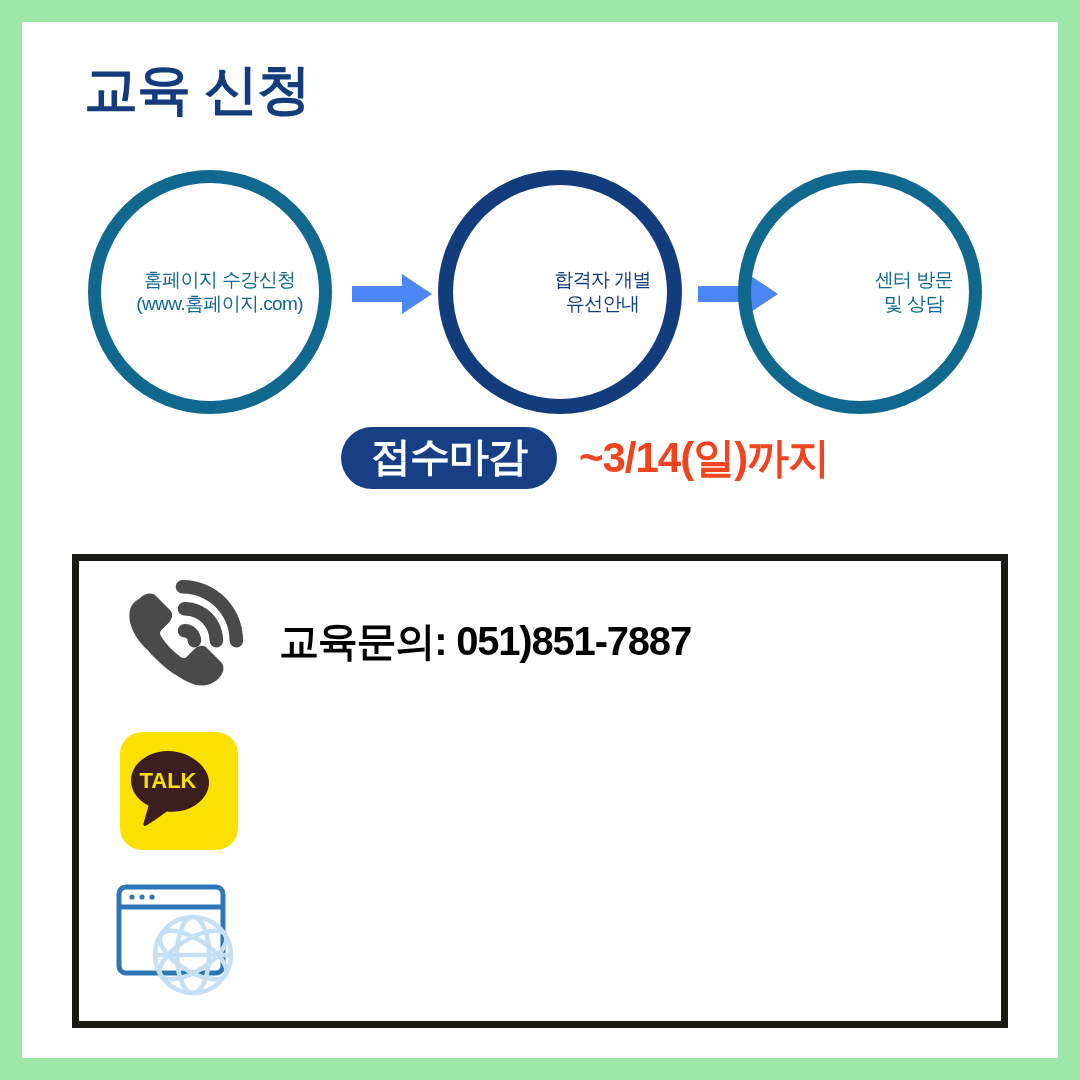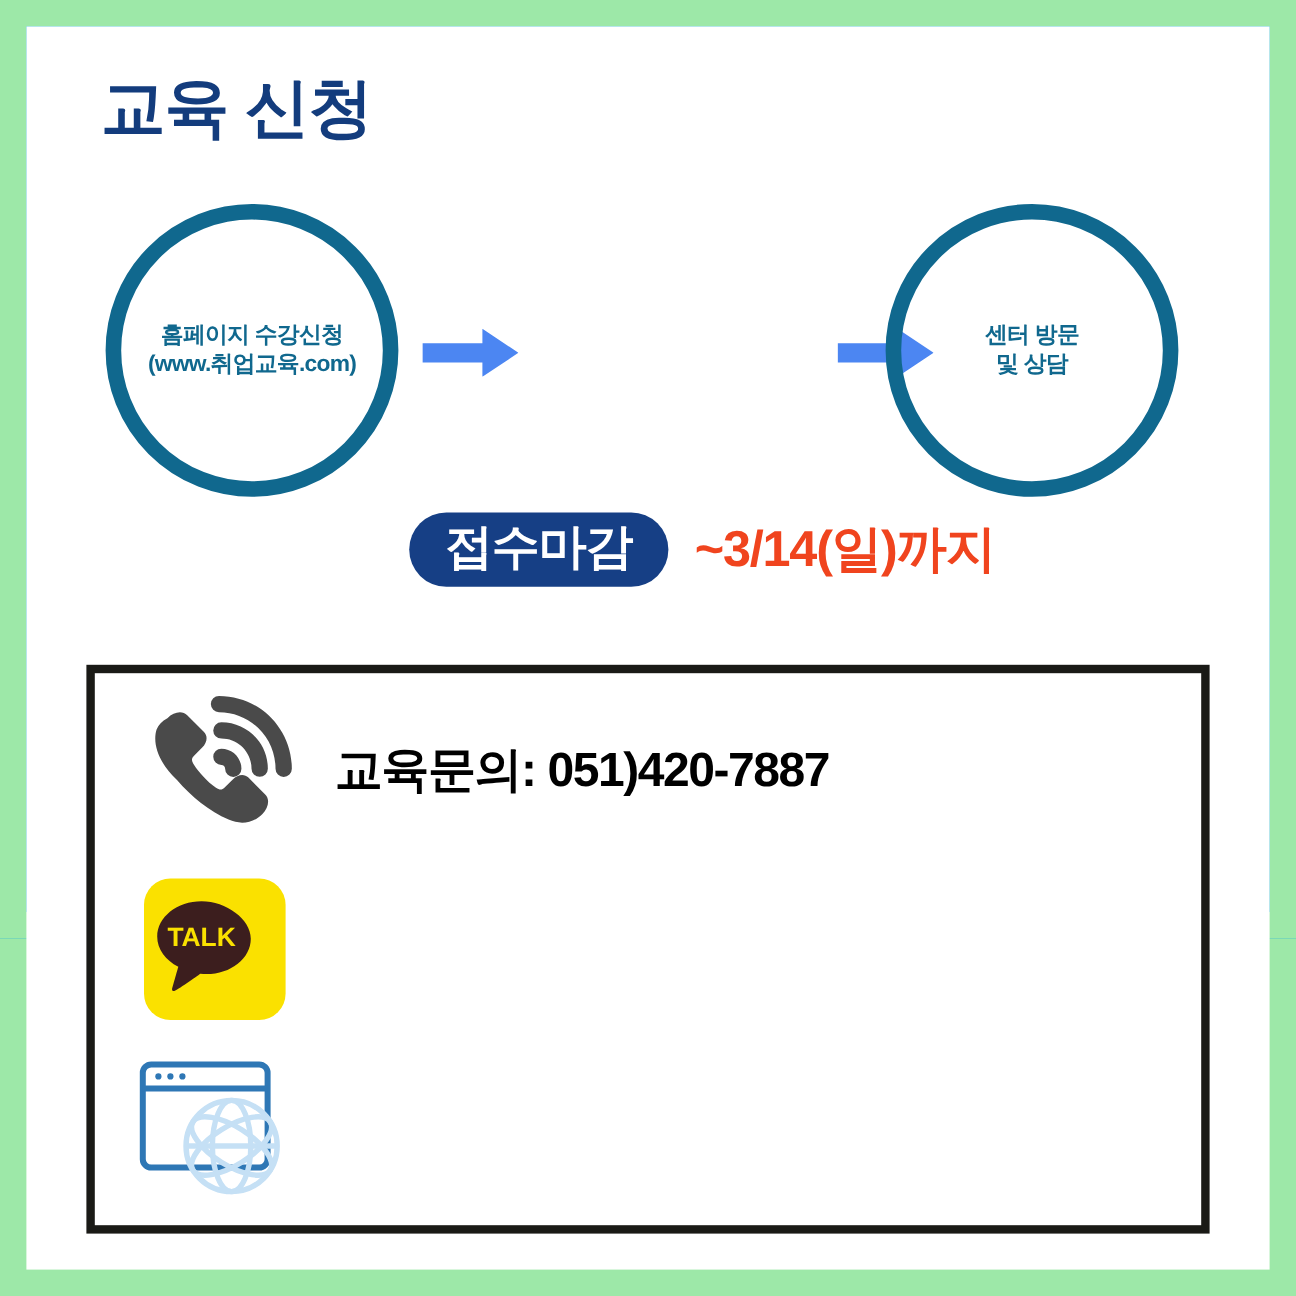--- a/index.html
+++ b/index.html
@@ -16,21 +16,21 @@
   }
 
   
   .poster {
     position: absolute;
     left: 0; top: 0;
     width: 1080px;
     height: 782px;
     box-sizing: border-box;
     border: 22px solid #9DE8A8;
-    background: #0ea5e9;
+    background: #f0abfc;
   }
   .canvas {
     position: relative;
     width: 1036px;
     height: 1036px;
     background: #ffffff;
   }
 
   
   .page-title {
@@ -53,25 +53,25 @@
     height: 270px;
   }
   .step {
     position: absolute;
     width: 244px;
     height: 244px;
     border-radius: 50%;
     box-sizing: border-box;
     display: flex;
     align-items: center;
-    justify-content: center;
+    justify-content: flex-end;
     text-align: center;
     line-height: 1.28;
     font-size: 19px;
-    font-weight: bold;
+    font-weight: normal;
     letter-spacing: -0.6px;
   }
   .step-1 { left: 66px;  top: 8px; border: 13px solid #10688E; color: #10688E; }
   .step-2 { left: 416px; top: 8px; border: 15px solid #133C7D; color: #133C7D; }
   .step-3 { left: 716px; top: 8px; border: 13px solid #10688E; color: #10688E; }
   .step-label { display: block; padding: 0 16px; }
   .step-label .ln { display: block; }
 
   .arrow {
     position: absolute;
@@ -177,30 +177,36 @@
 <div class="poster">
   <div class="canvas">
 
     <div class="page-title">교육 신청</div>
 
     <div class="flow">
 
       <div class="step step-1">
         <span class="step-label">
           <span class="ln">홈페이지 수강신청</span>
-          <span class="ln">(www.취업교육.com)</span>
+          <span class="ln">(www.홈페이지.com)</span>
         </span>
       </div>
 
       <div class="arrow arrow-1">
         <svg viewBox="0 0 80 40" xmlns="http://www.w3.org/2000/svg" aria-hidden="true">
           <path d="M0 12 L50 12 L50 0 L80 20 L50 40 L50 28 L0 28 Z" fill="#4C86F2"></path>
         </svg>
       </div>
 
+      <div class="step step-2">
+        <span class="step-label">
+          <span class="ln">합격자 개별</span>
+          <span class="ln">유선안내</span>
+        </span>
+      </div>
 
       <div class="arrow arrow-2">
         <svg viewBox="0 0 80 40" xmlns="http://www.w3.org/2000/svg" aria-hidden="true">
           <path d="M0 12 L50 12 L50 0 L80 20 L50 40 L50 28 L0 28 Z" fill="#4C86F2"></path>
         </svg>
       </div>
 
       <div class="step step-3">
         <span class="step-label">
           <span class="ln">센터 방문</span>
@@ -221,21 +227,21 @@
           <div class="contact-icon phone-icon">
             <svg width="132" height="132" viewBox="0 0 132 132" xmlns="http://www.w3.org/2000/svg" aria-hidden="true">
               <g fill="#4A4A4A">
                 <path d="M26.5 22.5c5.5-5.5 12.5-6.5 16.5-2.5l14 14c3.5 3.5 2.5 9-1.5 13l-7 7c-2 2-2 4 0 7 4.5 7 11 14 18.5 19.5 3 2 5 2 7 0l7-7c4-4 9.5-5 13-1.5l14 14c4 4 3 11-2.5 16.5-7.5 7.5-18 9-28 4.5-16-7-31-19-43-33C18.5 59 14 43 17.5 32c1.5-4 4.5-7 9-9.5z"></path>
                 <path d="M73.5 62.5a6.8 6.8 0 0 1 0-13.6c9.2 0 16.7 7.5 16.7 16.7a6.8 6.8 0 0 1-13.6 0c0-1.7-1.4-3.1-3.1-3.1z" transform="translate(-2 -1)"></path>
                 <path d="M73.5 40.5a6.8 6.8 0 0 1 0-13.6c21.4 0 38.7 17.3 38.7 38.7a6.8 6.8 0 0 1-13.6 0c0-13.8-11.2-25.1-25.1-25.1z" transform="translate(-2 -1)"></path>
                 <path d="M73.5 18.5a6.8 6.8 0 0 1 0-13.6c33.5 0 60.7 27.2 60.7 60.7a6.8 6.8 0 0 1-13.6 0c0-26-21.1-47.1-47.1-47.1z" transform="translate(-4 -1)"></path>
               </g>
             </svg>
           </div>
-          <div class="contact-text">교육문의: 051)420-7887</div>
+          <div class="contact-text">교육문의: 051)851-7887</div>
         </div>
 
         <div class="contact-row">
           <div class="contact-icon">
             <div class="kakao-logo">
               <svg width="96" height="96" viewBox="0 0 96 96" xmlns="http://www.w3.org/2000/svg" aria-hidden="true">
                 <path d="M48 8C27.6 8 11 21.2 11 37.5c0 10.6 7 19.9 17.6 25.2-.8 2.8-5 17.4-5.2 18.6 0 0-.1 1 .5 1.4.6.4 1.4.1 1.4.1 1.6-.2 18.8-12.3 21.7-14.4 1.7.2 3.4.3 5 .3 20.4 0 37-13.2 37-29.5S68.4 8 48 8z" fill="#3C1E1E"></path>
                 <text x="48" y="45" text-anchor="middle" font-family="'Liberation Sans', sans-serif" font-size="22" font-weight="bold" fill="#FAE100">TALK</text>
               </svg>
             </div>

